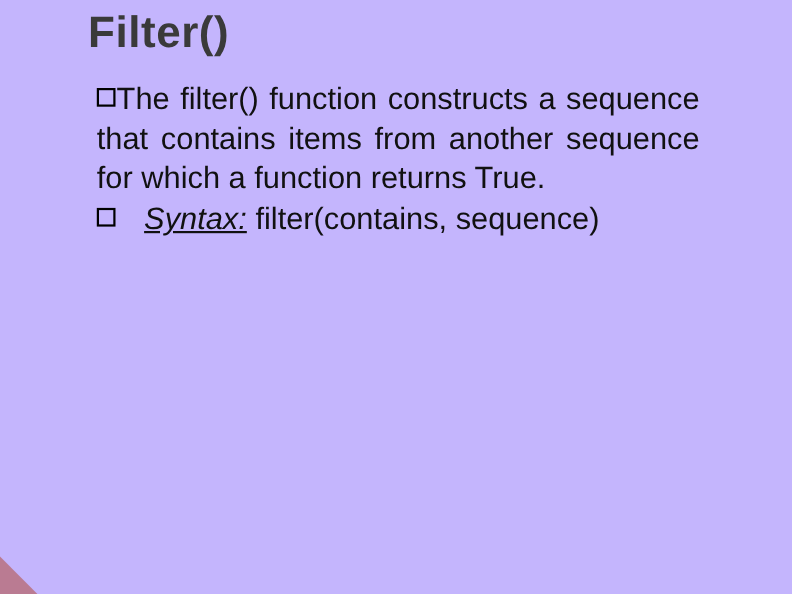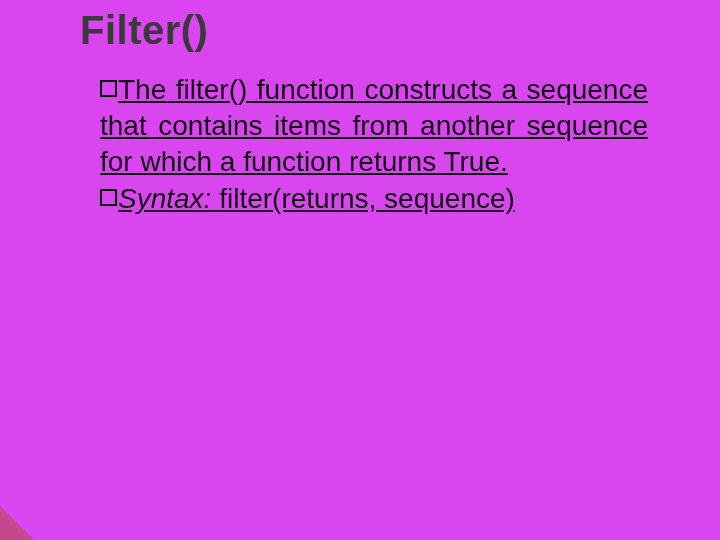--- a/index.html
+++ b/index.html
@@ -5,21 +5,21 @@
   * { box-sizing: border-box; margin: 0; padding: 0; }
   html, body { width: 720px; height: 540px; overflow: hidden; }
   body {
     font-family: Arial, Helvetica, sans-serif;
     background: #ffffff;
   }
   .slide {
     position: relative;
     width: 720px;
     height: 540px;
-    background: #d946ef;
+    background: #c4b5fd;
   }
   .corner-accent {
     position: absolute;
     left: 0;
     bottom: 0;
     width: 0;
     height: 0;
     border-left: 34px solid #b24a3a;
     border-top: 34px solid transparent;
     opacity: 0.55;
@@ -28,55 +28,54 @@
     position: absolute;
     left: 80px;
     top: 8px;
     font-size: 40px;
     font-weight: 700;
     color: #3a3a3a;
     letter-spacing: 0.5px;
   }
   .body-area {
     position: absolute;
-    left: 100px;
+    left: 88px;
     top: 72px;
     width: 548px;
     color: #111;
-    text-decoration: underline;
   }
   .body-area p {
     font-size: 28px;
     line-height: 1.28;
     margin-bottom: 2px;
   }
   .justify { text-align: justify; text-justify: inter-word; }
   .box {
     display: inline-block;
     width: 17px;
     height: 17px;
     border: 2px solid #000;
     margin-right: 1px;
     position: relative;
     top: -2px;
   }
   .ital { font-style: italic; }
-  .ul { text-decoration: underline; }
+  .ul { text-decoration: underline; padding-left: 25px; }
 </style>
 </head>
 <body>
 
 <div class="slide">
   <div class="corner-accent"></div>
 
   <div class="title">Filter()</div>
 
   <div class="body-area">
     <p class="justify">
       <span class="box"></span><span>The</span>
       <span>filter() function constructs a sequence that contains items from another sequence for which a function returns True.</span>
     </p>
     <p>
       <span class="box"></span><span class="ital ul">Syntax:</span>
-      <span>filter(returns, sequence)</span>
+      <span>filter(contains, sequence)</span>
     </p>
   </div>
 </div>
 
 </body></html>

